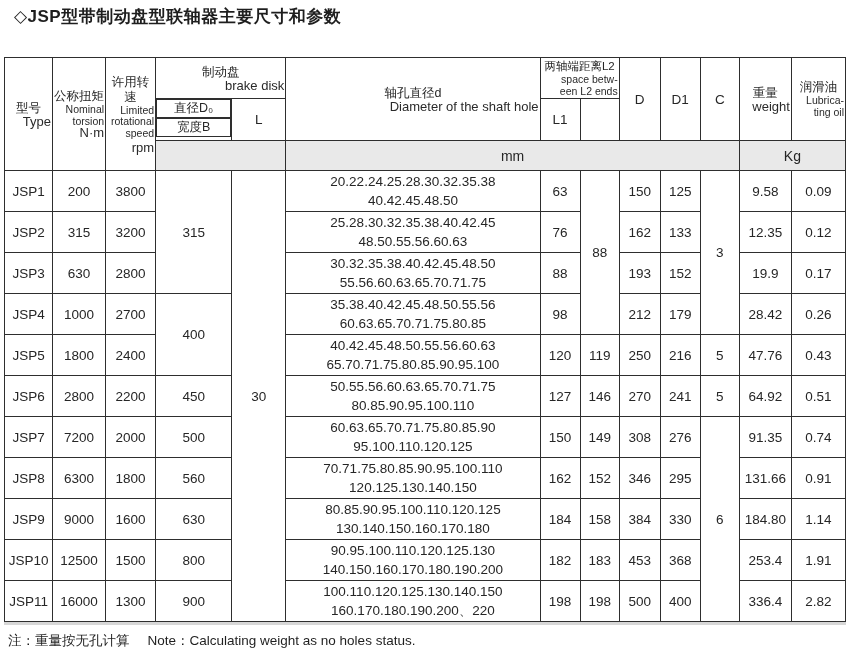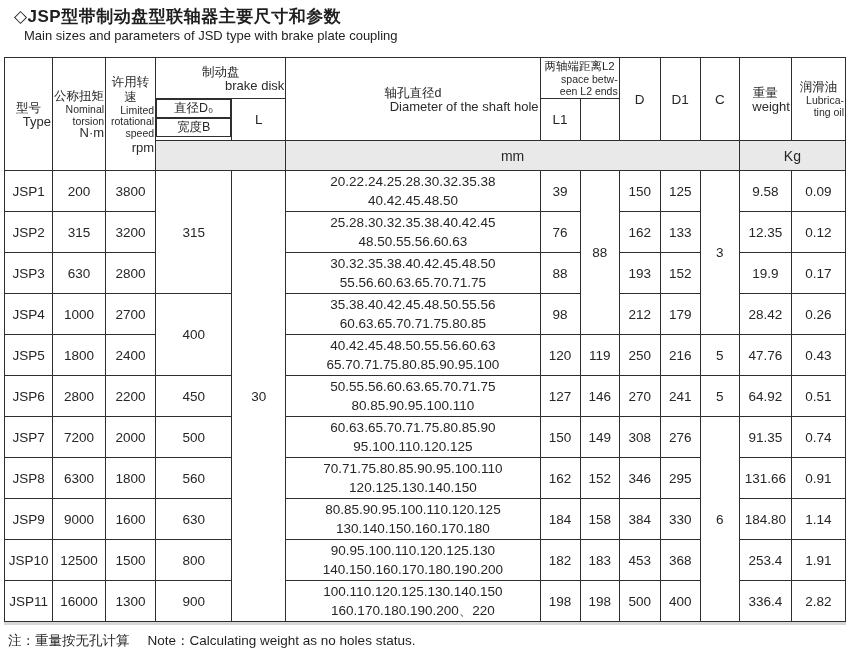--- a/index.html
+++ b/index.html
@@ -48,21 +48,20 @@
     font-size:13.5px;color:#1f1f1f;
   }
   .note .gap{margin-left:18px;}
 </style>
 </head>
 <body>
 
 <div class="page">
 
   <div class="title">◇JSP型带制动盘型联轴器主要尺寸和参数</div>
-  <div class="subtitle">Main sizes and parameters of JSD type with brake plate coupling</div>
 
   <table class="spec">
     <colgroup>
       <col style="width:48px">
         <col style="width:53px">
         <col style="width:50px">
       <col style="width:76px">
         <col style="width:54px">
         <col style="width:254px">
       <col style="width:40px">
@@ -134,21 +133,21 @@
       <tr>
         <td class="val">JSP1</td>
         <td class="val">200</td>
         <td class="val">3800</td>
         <td class="val" rowspan="3">315</td>
         <td class="val lift" rowspan="11">30</td>
         <td class="dcell">
           <div>20.22.24.25.28.30.32.35.38</div>
           <div>40.42.45.48.50</div>
         </td>
-        <td class="val">39</td>
+        <td class="val">63</td>
         <td class="val" rowspan="4">88</td>
         <td class="val">150</td>
         <td class="val">125</td>
         <td class="val" rowspan="4">3</td>
         <td class="val">9.58</td>
         <td class="val">0.09</td>
       </tr>
       <tr>
         <td class="val">JSP2</td>
         <td class="val">315</td>

